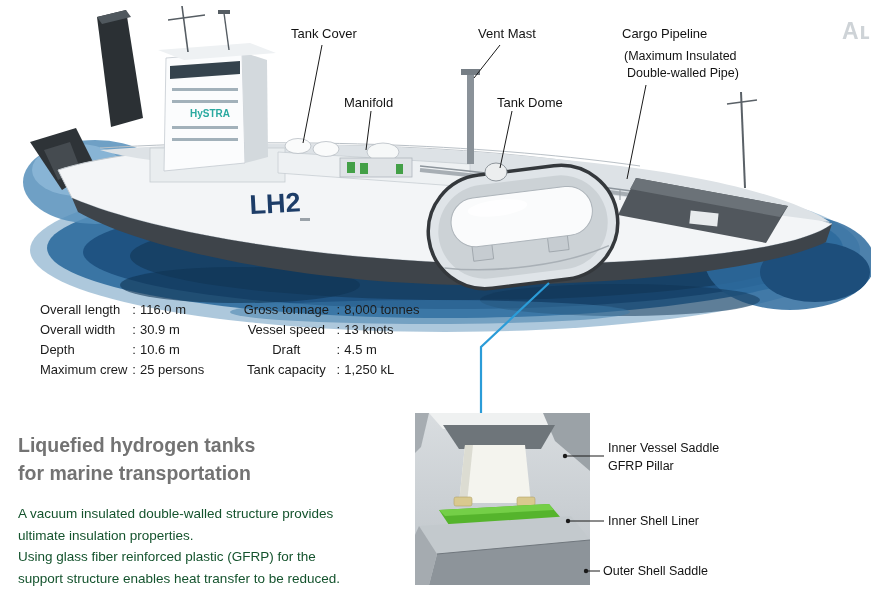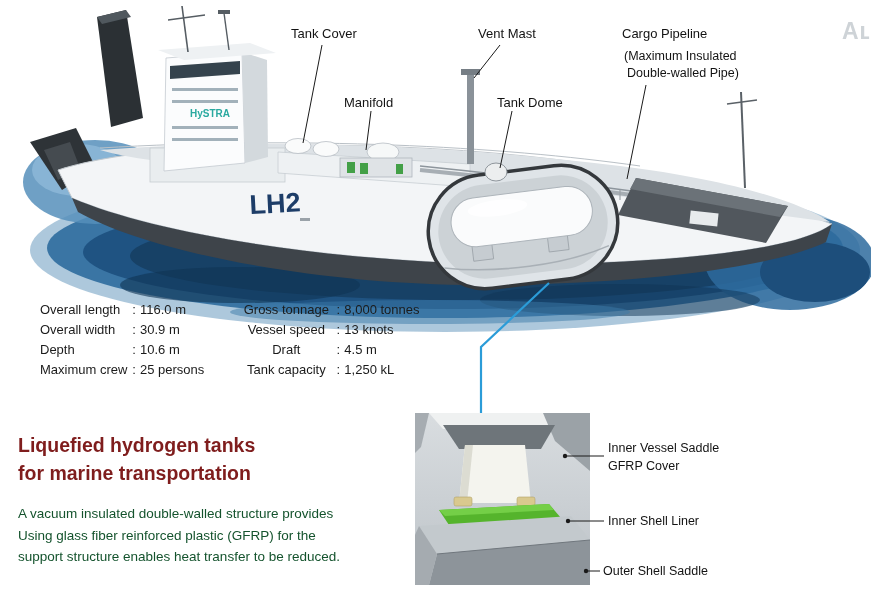--- a/index.html
+++ b/index.html
@@ -7,21 +7,21 @@
     font-family:"Liberation Sans","DejaVu Sans",sans-serif;color:#161616;}
   #art{position:absolute;left:0;top:0;}
   .callout{position:absolute;font-size:13px;color:#131313;white-space:nowrap;}
   .callout-note{position:absolute;font-size:12.5px;color:#131313;white-space:nowrap;}
   .specs{position:absolute;left:20px;top:299px;display:flex;gap:36px;font-size:13px;color:#1b1b1b;margin-left:20px;}
   .spec-row{display:flex;height:20px;align-items:center;}
   .spec-label{display:inline-block;}
   .col-left .spec-label{width:88px;}
   .col-right .spec-label{width:92px;text-align:center;}
   .spec-colon{width:12px;text-align:center;}
-  .heading{position:absolute;left:18px;top:431px;font-size:19.5px;font-weight:bold;color:#7f1d1d;line-height:28px;}
+  .heading{position:absolute;left:18px;top:431px;font-size:19.5px;font-weight:bold;color:#737373;line-height:28px;}
   .desc{position:absolute;left:18px;top:503px;font-size:13.5px;color:#14532d;line-height:21.5px;}
   .detail-label{position:absolute;font-size:12.5px;color:#131313;white-space:nowrap;}
   .watermark{position:absolute;left:842px;top:18px;font-size:23px;font-weight:bold;color:#ced3d7;letter-spacing:1px;}
 </style>
 </head>
 <body>
 
 <div id="stage">
 
   <svg id="art" width="871" height="592" viewBox="0 0 871 592">
@@ -210,24 +210,25 @@
     </div>
   </div>
 
   <div class="heading">
     <div>Liquefied hydrogen tanks</div>
     <div>for marine transportation</div>
   </div>
 
   <div class="desc">
     <div>A vacuum insulated double-walled structure provides</div>
+    <div>ultimate insulation properties.</div>
     <div>Using glass fiber reinforced plastic (GFRP) for the</div>
     <div>support structure enables heat transfer to be reduced.</div>
   </div>
 
   <div class="detail-label" style="left:608px;top:441px">Inner Vessel Saddle</div>
-  <div class="detail-label" style="left:608px;top:459px">GFRP Cover</div>
+  <div class="detail-label" style="left:608px;top:459px">GFRP Pillar</div>
   <div class="detail-label" style="left:608px;top:514px">Inner Shell Liner</div>
   <div class="detail-label" style="left:603px;top:564px">Outer Shell Saddle</div>
 
   <div class="watermark">Aʟ</div>
 
 </div>
 
 </body></html>

